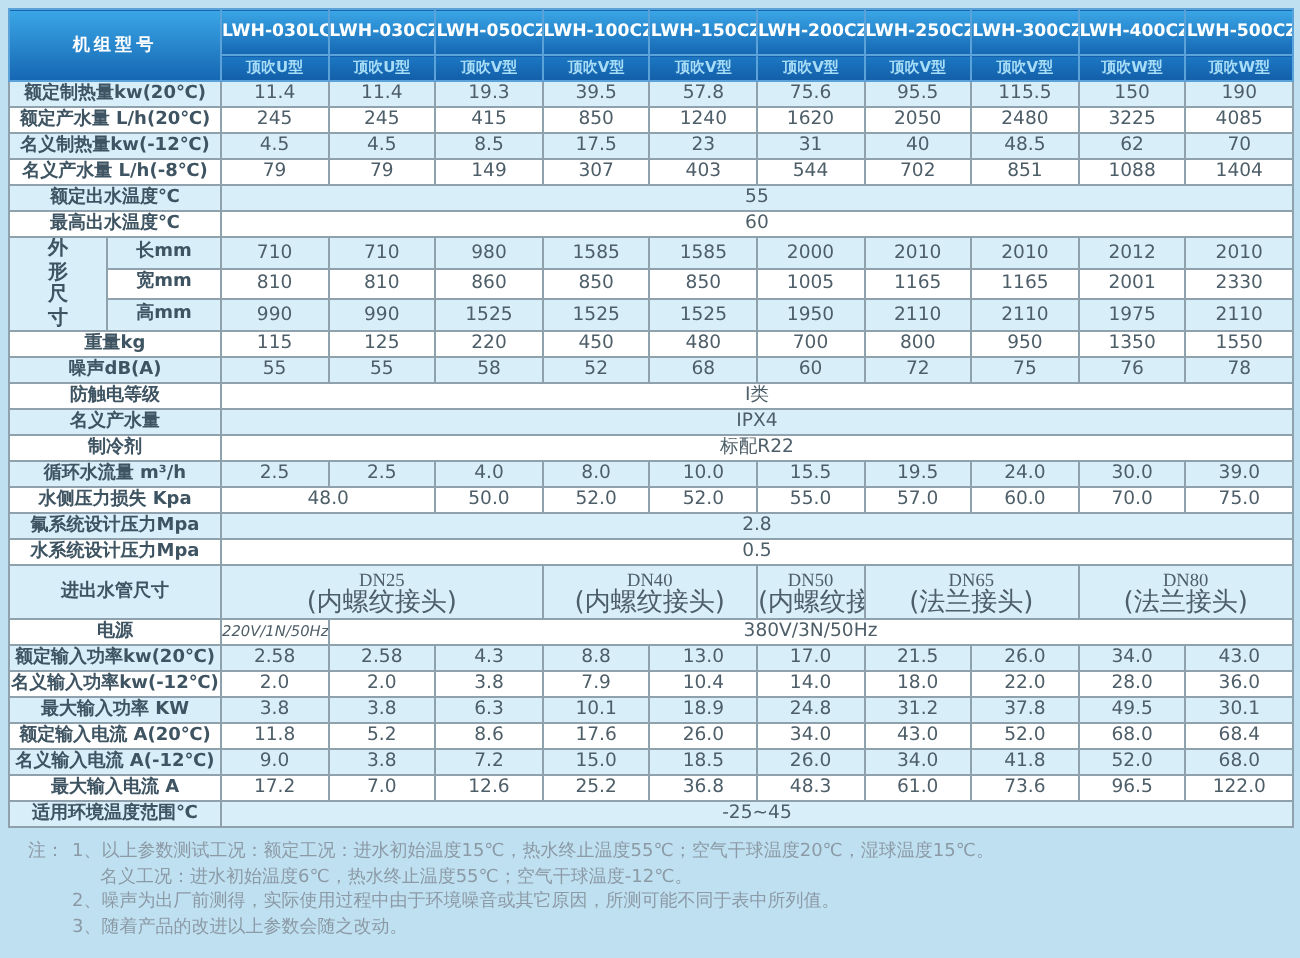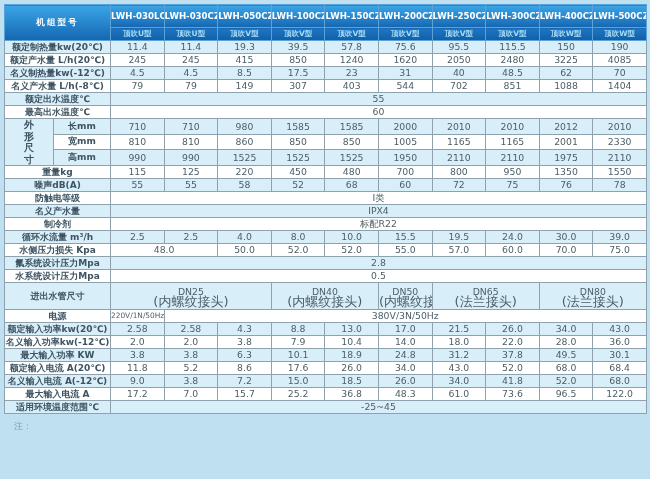--- a/index.html
+++ b/index.html
@@ -29,23 +29,23 @@
   }
   tbody td{height:12px;font-size:9.3px;line-height:1;color:#4d5e68;}
   tbody tr:nth-child(odd){background:#d8eef9;}
   tbody tr:nth-child(even){background:#ffffff;}
   tbody td.lbl{font-weight:bold;color:#3e5462;font-size:9px;}
   .vtext{
     display:inline-block;width:12px;font-size:10px;line-height:11.5px;
     word-break:break-all;white-space:normal;vertical-align:middle;letter-spacing:0;
   }
   td.tall{height:26px;}
-  .dn{display:block;font-size:9.3px;line-height:11px;}
+  .dn{display:block;font-size:9.3px;line-height:11px;font-family:Liberation Serif, serif;}
   .dn2{display:block;font-size:13px;line-height:9px;}
-  td.sm{font-size:7.4px;}
+  td.sm{font-size:7.4px;font-style:italic;}
   .notes{display:flex;margin:6px 0 0 10px;color:#8c9aa6;font-size:9px;line-height:12.5px;}
   .nprefix{width:22px;flex:none;}
   .nlines div:nth-child(2){padding-left:14px;}
 </style>
 </head>
 <body>
 
 <div class="wrap">
   <table>
     <colgroup>
@@ -351,32 +351,38 @@
           <td class="val">26.0</td>
           <td class="val">34.0</td>
           <td class="val">41.8</td>
           <td class="val">52.0</td>
           <td class="val">68.0</td>
         </tr>
         <tr>
           <td class="lbl" colspan="2">最大输入电流 A</td>
           <td class="val">17.2</td>
           <td class="val">7.0</td>
-          <td class="val">15.7</td>
+          <td class="val">12.6</td>
           <td class="val">25.2</td>
           <td class="val">36.8</td>
           <td class="val">48.3</td>
           <td class="val">61.0</td>
           <td class="val">73.6</td>
           <td class="val">96.5</td>
           <td class="val">122.0</td>
         </tr>
         <tr>
           <td class="lbl" colspan="2">适用环境温度范围℃</td>
           <td class="val" colspan="10">-25~45</td>
         </tr>
       </tbody>
   </table>
 
   <div class="notes">
     <span class="nprefix">注：</span>
+    <div class="nlines">
+      <div>1、以上参数测试工况：额定工况：进水初始温度15℃，热水终止温度55℃；空气干球温度20℃，湿球温度15℃。</div>
+      <div>名义工况：进水初始温度6℃，热水终止温度55℃；空气干球温度-12℃。</div>
+      <div>2、噪声为出厂前测得，实际使用过程中由于环境噪音或其它原因，所测可能不同于表中所列值。</div>
+      <div>3、随着产品的改进以上参数会随之改动。</div>
+    </div>
   </div>
 </div>
 
 </body></html>

